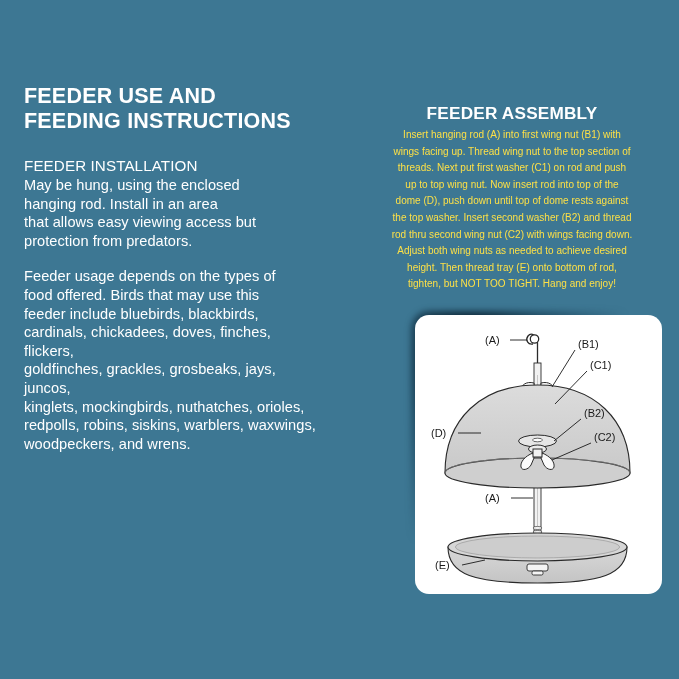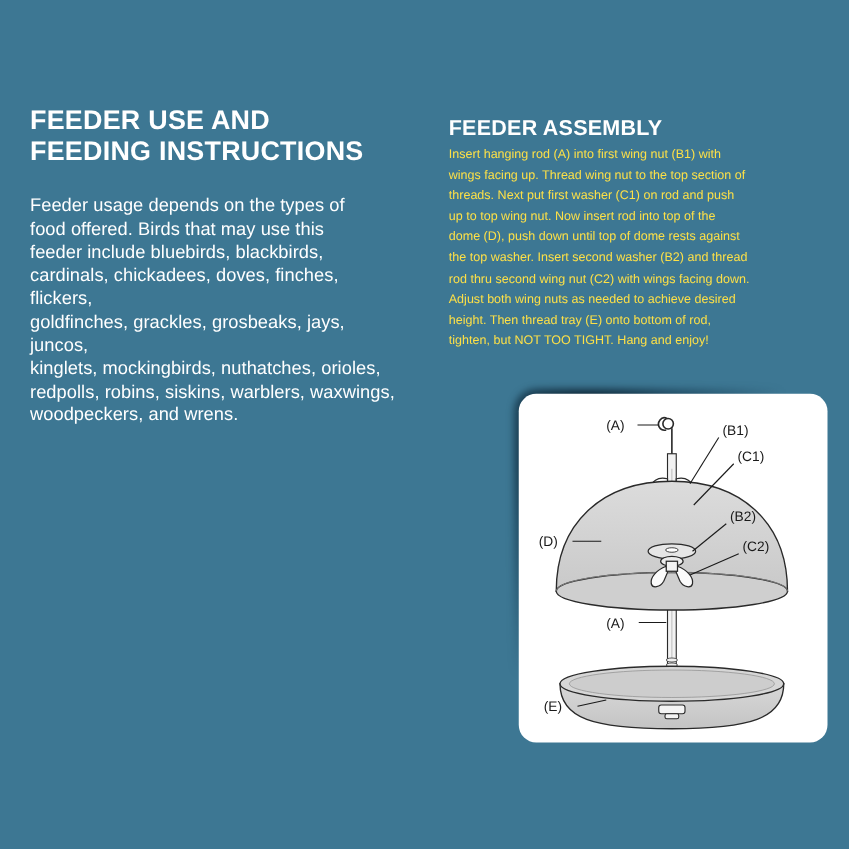--- a/index.html
+++ b/index.html
@@ -53,22 +53,23 @@
     line-height: 18.6px;
     letter-spacing: 0.05px;
     margin: 0;
     white-space: pre-line;
   }
 
   
   .col-right {
     position: absolute;
     left: 359px;
-    top: 92px;
+    top: 103px;
     width: 306px;
+    text-align: center;
   }
   .asm-head {
     color: #ffffff;
     font-weight: bold;
     font-size: 17.2px;
     line-height: 21px;
     letter-spacing: 0.2px;
     margin: 0 0 3px 0;
   }
   .asm-body {
@@ -113,20 +114,27 @@
 </head>
 <body>
 
 <div id="page">
 
   <div class="col-left">
 
     <h1 class="main-title">FEEDER USE AND
 FEEDING INSTRUCTIONS</h1>
 
+    <div class="section">
+      <h2 class="sec-head">FEEDER INSTALLATION</h2>
+      <p class="sec-body">May be hung, using the enclosed
+hanging rod.  Install in an area
+that allows easy viewing access but
+protection from predators.</p>
+    </div>
 
 
     <div class="section">
       <p class="sec-body">Feeder usage depends on the types of
 food offered. Birds that may use this
 feeder include bluebirds, blackbirds,
 cardinals, chickadees, doves, finches, flickers,
 goldfinches, grackles, grosbeaks, jays, juncos,
 kinglets, mockingbirds, nuthatches, orioles,
 redpolls, robins, siskins, warblers, waxwings,

